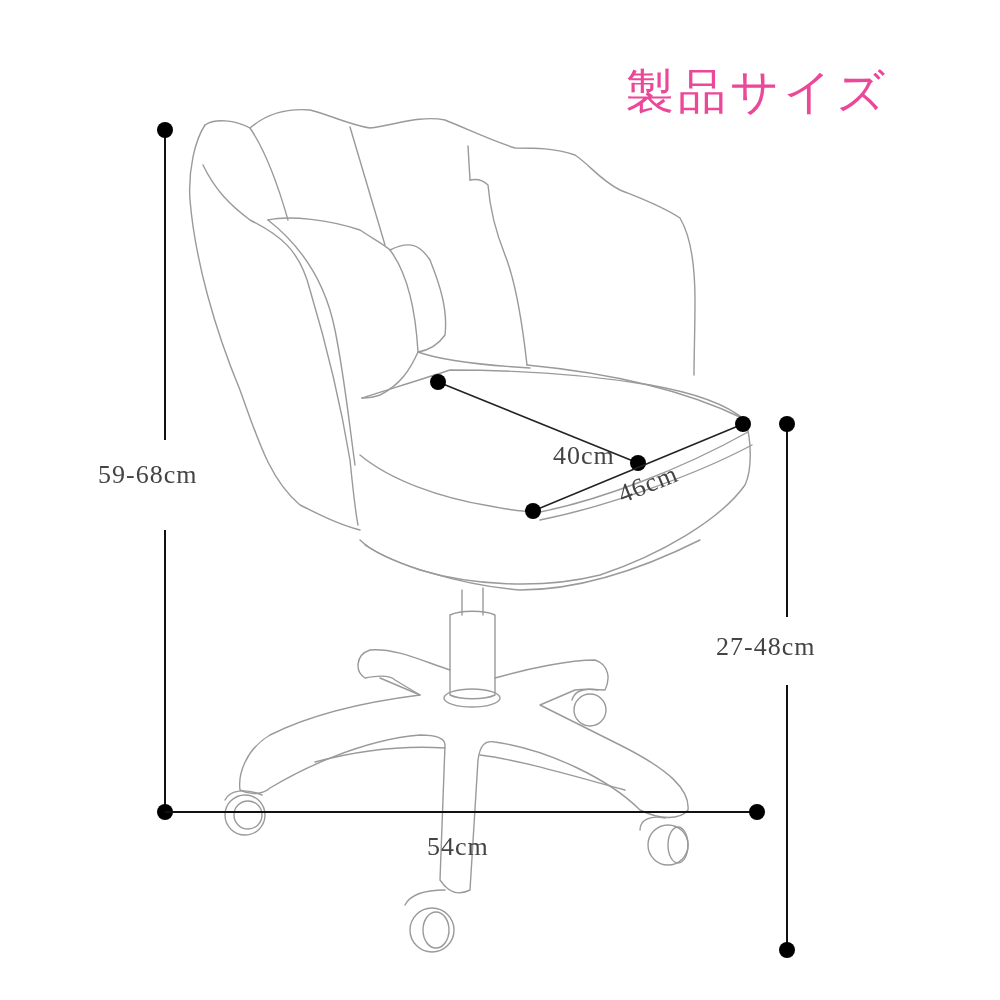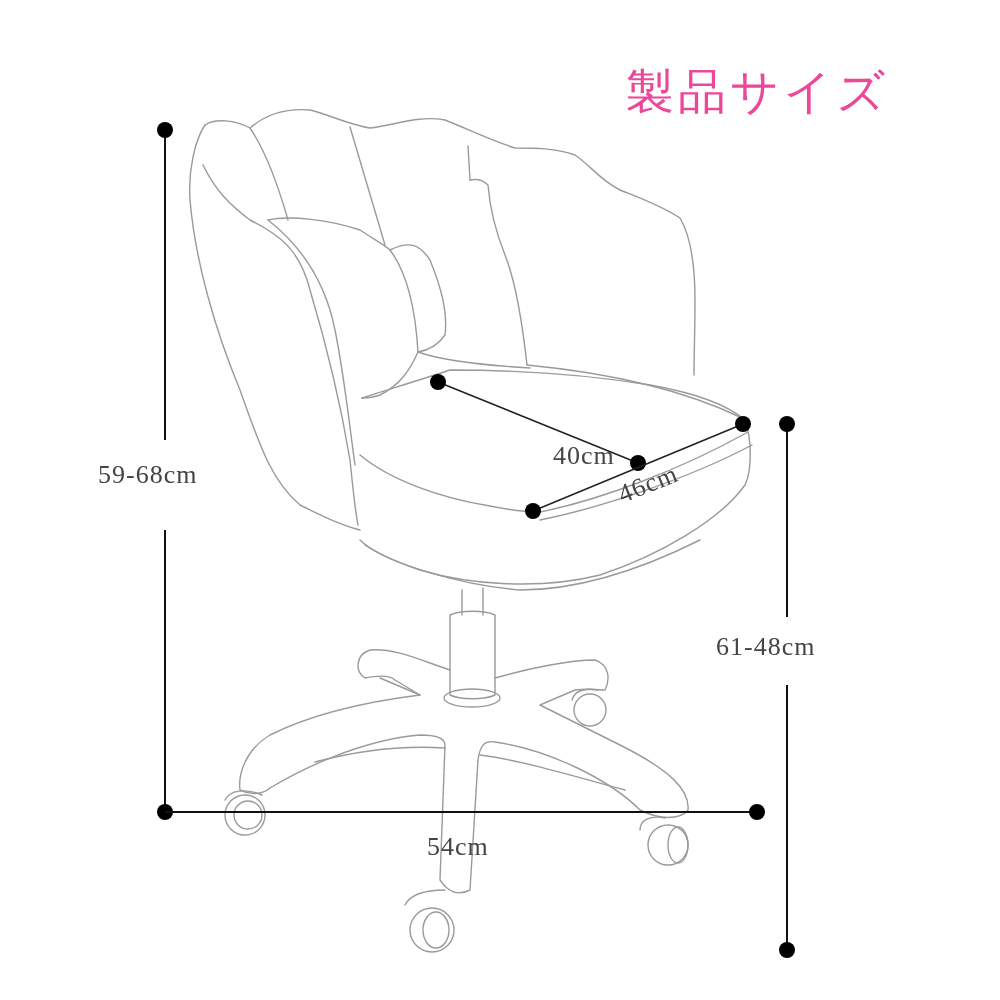--- a/index.html
+++ b/index.html
@@ -95,14 +95,14 @@
     <line class="dim" x1="787" y1="424" x2="787" y2="617"></line>
     <line class="dim" x1="787" y1="685" x2="787" y2="950"></line>
     <circle class="dot" cx="787" cy="424" r="8"></circle>
     <circle class="dot" cx="787" cy="950" r="8"></circle>
   </g>
 </svg>
 
 <div class="label" style="left:98px; top:460px;">59-68cm</div>
 <div class="label" style="left:553px; top:396px;margin-top:45px;">40cm</div>
 <div class="label" style="left:614px; top:482px; transform:rotate(-22deg); transform-origin:left top;">46cm</div>
-<div class="label" style="left:716px; top:632px;">61-48cm</div>
+<div class="label" style="left:716px; top:632px;">27-48cm</div>
 <div class="label" style="left:427px; top:832px;">54cm</div>
 
 </body></html>

